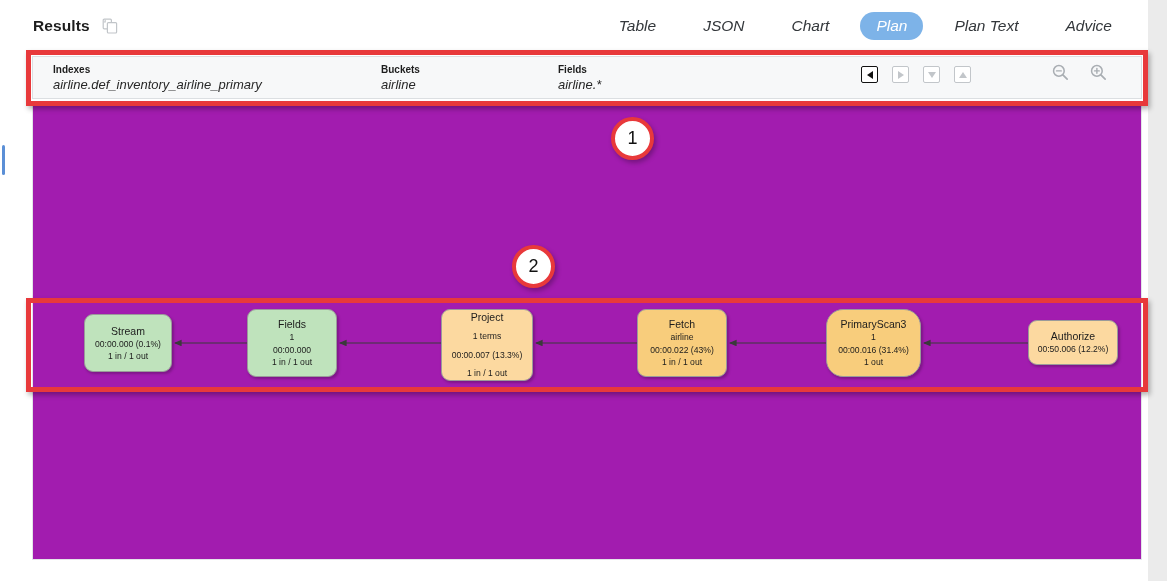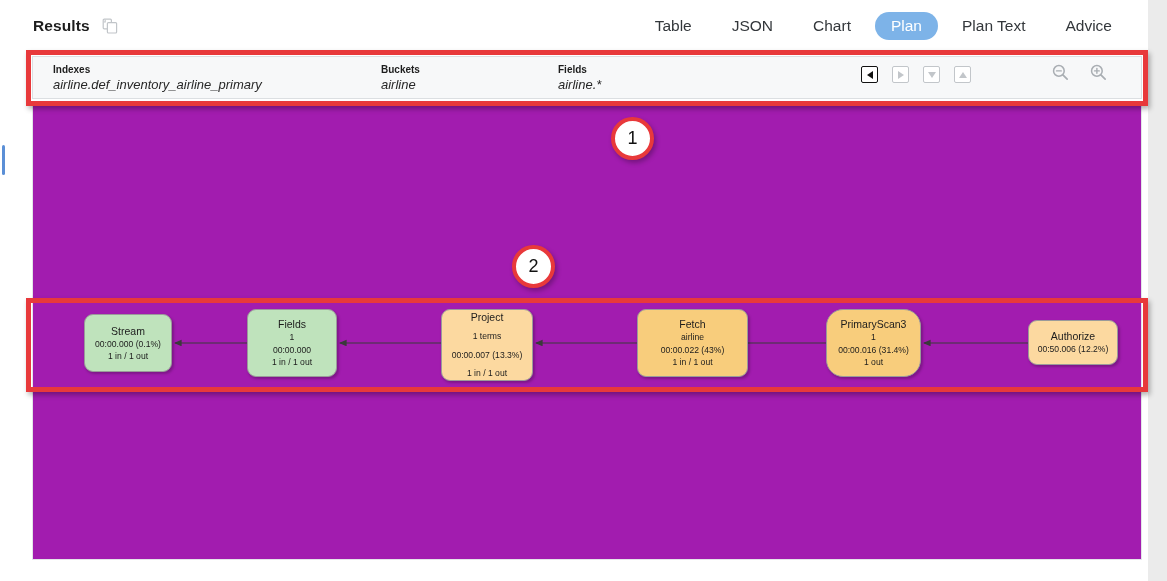--- a/index.html
+++ b/index.html
@@ -60,21 +60,22 @@
     height: 16px;
     opacity: 0.75;
   }
 
   .tabs {
     position: absolute;
     right: 20px;
     top: 12px;
     display: flex;
     align-items: center;
-    gap: 8px;
+    gap: 15px;
+    font-style: italic;
   }
   .tab {
     font-size: 15.5px;
     color: #33373b;
     padding: 5px 16px;
     border-radius: 14px;
     line-height: 18px;
     white-space: nowrap;
     cursor: pointer;
     user-select: none;
@@ -369,21 +370,21 @@
             <div class="node-line">1</div>
             <div class="node-line">00:00.000</div>
             <div class="node-line">1 in / 1 out</div>
           </div>
           <div class="node" style="left: 408px; top: 203px; width: 92px; height: 72px; background: rgb(252, 217, 160); justify-content: space-between;">
             <div class="node-title">Project</div>
             <div class="node-line">1 terms</div>
             <div class="node-line">00:00.007 (13.3%)</div>
             <div class="node-line">1 in / 1 out</div>
           </div>
-          <div class="node" style="left: 604px; top: 203px; width: 111px; height: 68px; background: rgb(248, 205, 124);">
+          <div class="node" style="left: 604px; top: 203px; width: 90px; height: 68px; background: rgb(248, 205, 124);">
             <div class="node-title">Fetch</div>
             <div class="node-line">airline</div>
             <div class="node-line">00:00.022 (43%)</div>
             <div class="node-line">1 in / 1 out</div>
           </div>
           <div class="node" style="left: 793px; top: 203px; width: 95px; height: 68px; background: rgb(248, 205, 124); border-radius: 17px;">
             <div class="node-title">PrimaryScan3</div>
             <div class="node-line">1</div>
             <div class="node-line">00:00.016 (31.4%)</div>
             <div class="node-line">1 out</div>

